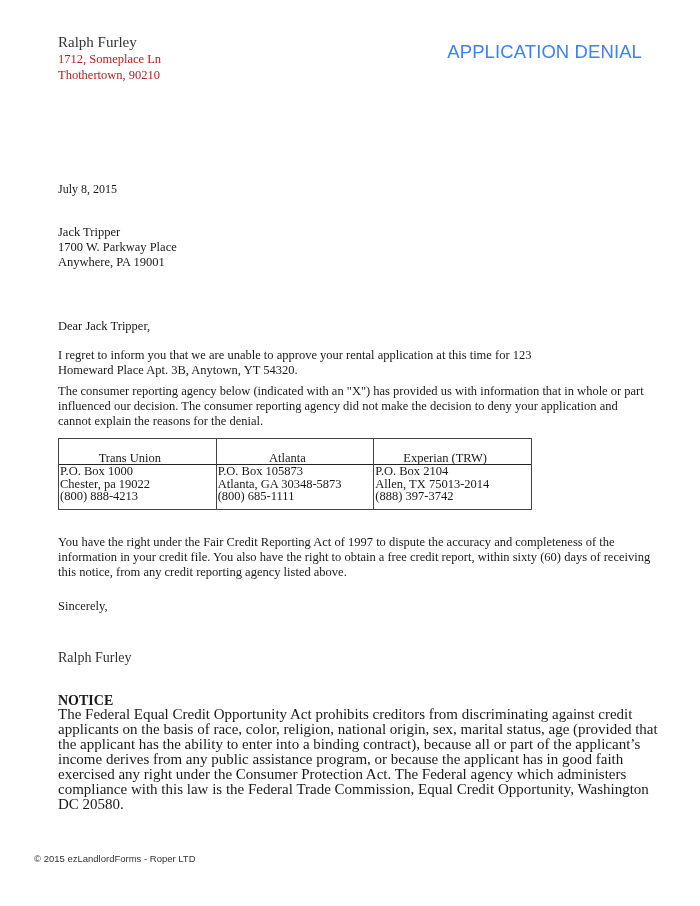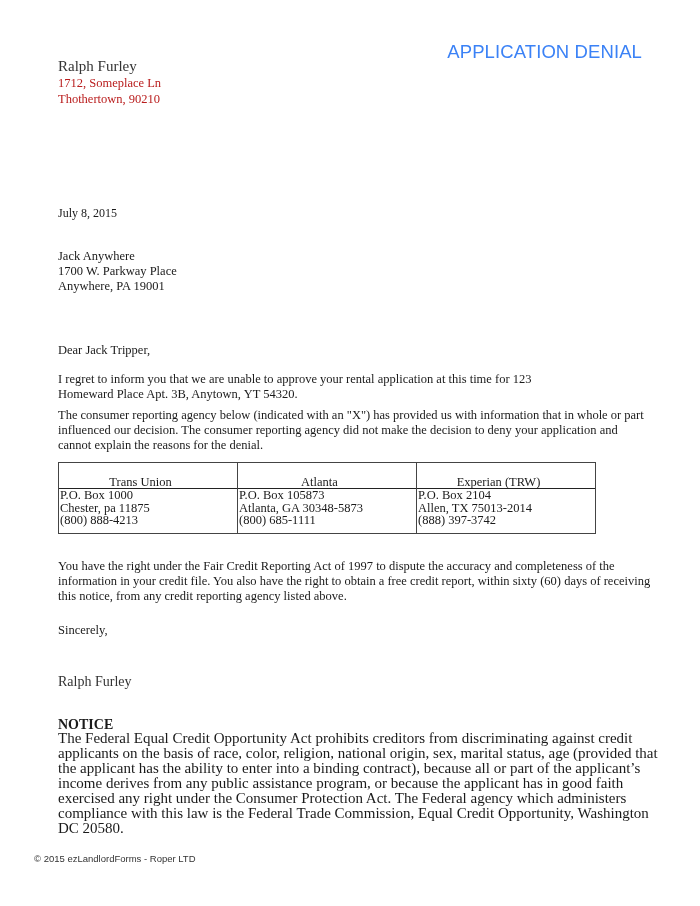--- a/index.html
+++ b/index.html
@@ -1,38 +1,38 @@
 <!DOCTYPE html>
 <html><head>
 <meta charset="utf-8">
 <style>
   html, body { margin: 0; padding: 0; background: #ffffff; }
   body { width: 700px; height: 906px; position: relative; overflow: hidden; color: #1a1a1a; }
-  .serif { font-family: "Liberation Serif", "DejaVu Serif", serif; margin-top: 24px; }
+  .serif { font-family: "Liberation Serif", "DejaVu Serif", serif; }
   .sans { font-family: "Liberation Sans", "DejaVu Sans", sans-serif; }
   .abs { position: absolute; }
 
   .sender { left: 58px; top: 34px; line-height: 16px; font-size: 12.5px; }
   .sender .name { font-size: 15px; line-height: 17px; color: #333; }
   .sender .line { font-size: 12.5px; color: #b91c1c; }
 
   .doc-title { right: 58px; top: 41px; font-size: 18.5px; letter-spacing: 0.1px; color: #3b82f6; }
 
   .date { left: 58px; top: 182px; font-size: 12px; }
 
   .recipient { left: 58px; top: 225px; font-size: 12.5px; line-height: 15px; }
 
   .salutation { left: 58px; top: 319px; font-size: 12.5px; }
 
   .para { left: 58px; width: 590px; font-size: 12.5px; line-height: 15px; color: #1a1a1a; }
   .p1 { top: 348px; width: 500px; }
   .p2 { top: 384px; width: 595px; }
   .p3 { top: 535px; width: 595px; }
 
-  table.agencies { position: absolute; left: 58px; top: 438px; width: 538px; height: 72px;
+  table.agencies { position: absolute; left: 58px; top: 438px; width: 474px; height: 72px;
     border-collapse: collapse; border: 1.5px solid #444; }
   table.agencies td { border: 1.5px solid #444; vertical-align: top; padding: 0; width: 33.33%;
     font-size: 12.5px; line-height: 12.5px; }
   .agency-head { display: flex; align-items: flex-end; margin-top: 13px; }
   .blank { display: inline-block; width: 30px; border-bottom: 1px solid #222; height: 12px; }
   .agency-name { flex: 1; text-align: center; padding-right: 44px; border-bottom: 1px solid #222; margin-left: -1px; line-height: 12px; }
   .agency-line { padding-left: 1px; white-space: nowrap; }
 
   .closing { left: 58px; top: 599px; font-size: 12.5px; }
   .signature { left: 58px; top: 650px; font-size: 14px; color: #333; }
@@ -49,40 +49,40 @@
   <div class="name">Ralph Furley</div>
   <div class="line">1712, Someplace Ln</div>
   <div class="line">Thothertown, 90210</div>
 </div>
 
 <div class="abs doc-title sans">APPLICATION DENIAL</div>
 
 <div class="abs date serif">July 8, 2015</div>
 
 <div class="abs recipient serif">
-  <div>Jack Anywhere</div>
+  <div>Jack Tripper</div>
   <div>1700 W. Parkway Place</div>
   <div>Anywhere, PA 19001</div>
 </div>
 
 <div class="abs salutation serif">Dear Jack Tripper,</div>
 
 <div class="abs para p1 serif">I regret to inform you that we are unable to approve your rental application at this time for 123 Homeward Place Apt. 3B, Anytown, YT 54320.</div>
 <div class="abs para p2 serif">The consumer reporting agency below (indicated with an "X") has provided us with information that in whole or part influenced our decision. The consumer reporting agency did not make the decision to deny your application and cannot explain the reasons for the denial.</div>
 
 <table class="agencies serif">
   <tbody>
       <tr>
     <td>
       <div class="agency-head">
         <span class="blank"></span>
         <span class="agency-name">Trans Union</span>
       </div>
       <div class="agency-line">P.O. Box 1000</div>
-      <div class="agency-line">Chester, pa 11875</div>
+      <div class="agency-line">Chester, pa 19022</div>
       <div class="agency-line">(800) 888-4213</div>
     </td>
     <td>
       <div class="agency-head">
         <span class="blank"></span>
         <span class="agency-name">Atlanta</span>
       </div>
       <div class="agency-line">P.O. Box 105873</div>
       <div class="agency-line">Atlanta, GA 30348-5873</div>
       <div class="agency-line">(800) 685-1111</div>

